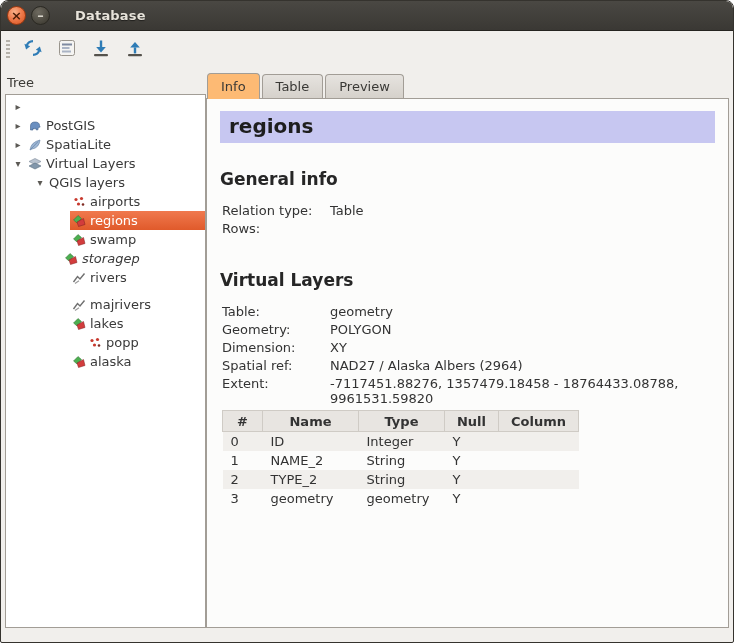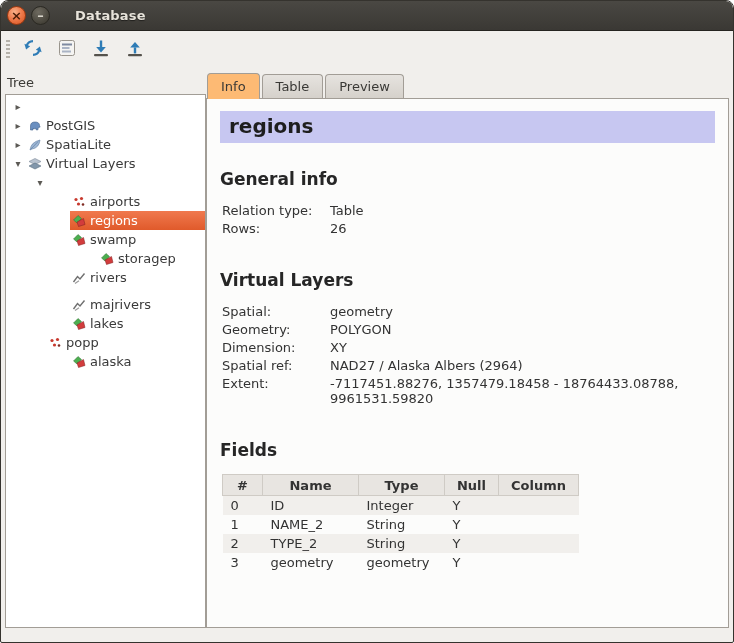--- a/index.html
+++ b/index.html
@@ -235,20 +235,23 @@
                 <svg width="14" height="14" viewBox="0 0 14 14">
                   <polygon points="7,1.5 13,4.5 7,7.5 1,4.5" fill="#b9c3cf" stroke="#7c8a99" stroke-width="0.6"></polygon>
                   <polygon points="7,6 13,9 7,12 1,9" fill="#8297ab" stroke="#5d7082" stroke-width="0.6"></polygon>
                 </svg>
               </span>
               <span class="tree-text">Virtual Layers</span>
             </span>
           </div>
           <div class="tree-row" style="padding-left: 26px;">
             <span class="expander">▾</span>
+            <span class="row-body">
+              <span class="tree-text">QGIS layers</span>
+            </span>
           </div>
           <div class="tree-row" style="padding-left: 48px;">
             <span class="expander"></span>
             <span class="row-body">
               <span class="tree-icon">
                 <svg width="14" height="14" viewBox="0 0 14 14">
                   <circle cx="4" cy="4.5" r="1.6" fill="#c8392e"></circle>
                   <circle cx="9.5" cy="3.5" r="1.6" fill="#c8392e"></circle>
                   <circle cx="6.5" cy="9" r="1.6" fill="#c8392e"></circle>
                   <circle cx="11" cy="9.5" r="1.3" fill="#7e2a22"></circle>
@@ -274,21 +277,21 @@
             <span class="row-body">
               <span class="tree-icon">
                 <svg width="14" height="14" viewBox="0 0 14 14">
                   <polygon points="1.5,6 6,1.5 9.5,4.5 5,9" fill="#4caf50" stroke="#2e6b31" stroke-width="0.5"></polygon>
                   <polygon points="5,8 11.5,4.5 13,10.5 6.5,12.5" fill="#d23c3c" stroke="#7e1f1f" stroke-width="0.5"></polygon>
                 </svg>
               </span>
               <span class="tree-text">swamp</span>
             </span>
           </div>
-          <div class="tree-row" style="padding-left: 76px;">
+          <div class="tree-row" style="padding-left: 40px; font-style: italic;">
             <span class="expander"></span>
             <span class="row-body">
               <span class="tree-icon">
                 <svg width="14" height="14" viewBox="0 0 14 14">
                   <polygon points="1.5,6 6,1.5 9.5,4.5 5,9" fill="#4caf50" stroke="#2e6b31" stroke-width="0.5"></polygon>
                   <polygon points="5,8 11.5,4.5 13,10.5 6.5,12.5" fill="#d23c3c" stroke="#7e1f1f" stroke-width="0.5"></polygon>
                 </svg>
               </span>
               <span class="tree-text">storagep</span>
             </span>
@@ -322,21 +325,21 @@
             <span class="row-body">
               <span class="tree-icon">
                 <svg width="14" height="14" viewBox="0 0 14 14">
                   <polygon points="1.5,6 6,1.5 9.5,4.5 5,9" fill="#4caf50" stroke="#2e6b31" stroke-width="0.5"></polygon>
                   <polygon points="5,8 11.5,4.5 13,10.5 6.5,12.5" fill="#d23c3c" stroke="#7e1f1f" stroke-width="0.5"></polygon>
                 </svg>
               </span>
               <span class="tree-text">lakes</span>
             </span>
           </div>
-          <div class="tree-row" style="padding-left: 24px; align-items: center;">
+          <div class="tree-row" style="padding-left: 64px; align-items: center;">
             <span class="expander"></span>
             <span class="row-body">
               <span class="tree-icon">
                 <svg width="14" height="14" viewBox="0 0 14 14">
                   <circle cx="4" cy="4.5" r="1.6" fill="#c8392e"></circle>
                   <circle cx="9.5" cy="3.5" r="1.6" fill="#c8392e"></circle>
                   <circle cx="6.5" cy="9" r="1.6" fill="#c8392e"></circle>
                   <circle cx="11" cy="9.5" r="1.3" fill="#7e2a22"></circle>
                 </svg>
               </span>
@@ -365,38 +368,36 @@
           <div class="tab">Preview</div>
         </div>
       <div class="content">
         <div class="banner">regions</div>
 
         <h2 class="section">General info</h2>
         <div class="kv" id="general-rows">
             <div class="k">Relation type:</div>
             <div class="v">Table</div>
             <div class="k">Rows:</div>
-            <div class="v">26</div>
           </div>
 
         <h2 class="section">Virtual Layers</h2>
         <div class="kv" id="virtual-rows">
-            <div class="k">Spatial:</div>
+            <div class="k">Table:</div>
             <div class="v">geometry</div>
             <div class="k">Geometry:</div>
             <div class="v">POLYGON</div>
             <div class="k">Dimension:</div>
             <div class="v">XY</div>
             <div class="k">Spatial ref:</div>
             <div class="v">NAD27 / Alaska Albers (2964)</div>
             <div class="k">Extent:</div>
             <div class="v">-7117451.88276, 1357479.18458 - 18764433.08788, 9961531.59820</div>
           </div>
 
-        <h2 class="section">Fields</h2>
         <table class="fields">
           <thead id="fields-head">
               <tr>
                 <th>#</th>
                 <th>Name</th>
                 <th>Type</th>
                 <th>Null</th>
                 <th>Column</th>
               </tr>
             </thead>

